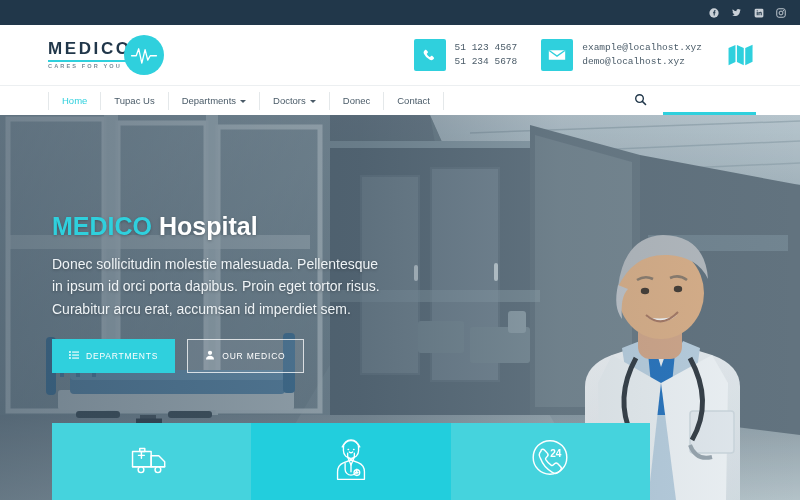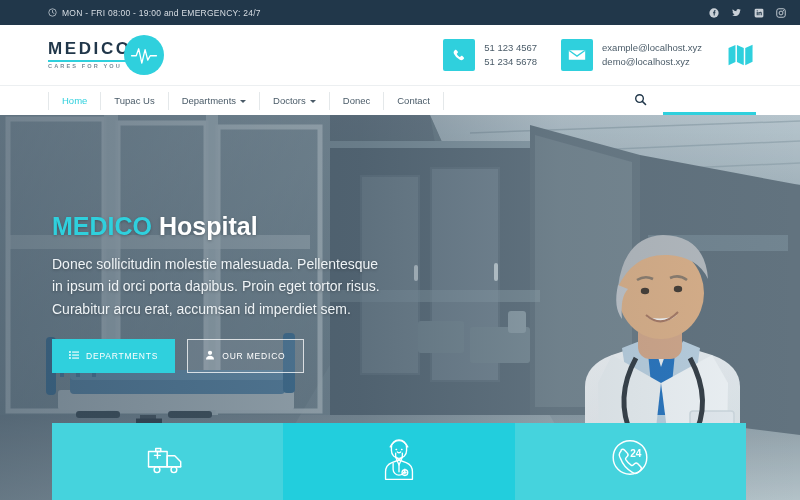--- a/index.html
+++ b/index.html
@@ -87,20 +87,21 @@
     display: flex; align-items: center; justify-content: center;
     flex: none;
   }
   .contact-ico.plain { background: transparent; width: 30px; }
   .contact-lines { display: flex; flex-direction: column; gap: 3px; }
   .contact-lines span {
     font-size: 9.5px;
     color: #4a5b68;
     line-height: 1.15;
     white-space: nowrap;
+    font-family: Liberation Mono, monospace;
   }
 
   
   .navbar {
     height: 30px;
     background: #fff;
     border-top: 1px solid #eceff1;
     display: flex;
     align-items: center;
     padding: 0 44px 0 48px;
@@ -191,48 +192,39 @@
     color: #fff;
   }
   .hbtn.primary { background: #2fd0dd; }
   .hbtn.ghost { background: rgba(255,255,255,.07); border: 1px solid rgba(255,255,255,.75); }
 
   
   .features {
     position: absolute;
     left: 52px;
     bottom: 0;
-    width: 694px;
+    width: 598px;
     height: 77px;
     display: flex;
     z-index: 6;
   }
   .feature {
     flex: 1;
     display: flex;
     align-items: center;
     justify-content: center;
   }
   .feature.c1 { background: #45d3dd; }
   .feature.c2 { background: #22cedd; }
   .feature.c3 { background: #45d3dd; }
 </style>
 </head>
 <body>
 
 <div class="topbar">
-  <div class="topbar-hours">
-    <span>
-      <svg width="9" height="9" viewBox="0 0 16 16">
-          <circle cx="8" cy="8" r="6.6" fill="none" stroke="#cdd6dd" stroke-width="1.3"></circle>
-          <path d="M8 4.4V8l2.6 1.6" fill="none" stroke="#cdd6dd" stroke-width="1.3" stroke-linecap="round"></path>
-        </svg>
-    </span>
-    <span>MON - FRI 08:00 - 19:00 and EMERGENCY: 24/7</span>
-  </div>
   <div class="topbar-spacer"></div>
   <div class="social">
     <span>
       <svg width="10" height="10" viewBox="0 0 16 16">
           <circle cx="8" cy="8" r="7.4" fill="#d8dee4"></circle>
           <path d="M9.1 8.2h1.1l.2-1.5H9.1V5.9c0-.43.12-.72.74-.72h.79V3.85c-.14-.02-.6-.06-1.15-.06-1.14 0-1.92.7-1.92 1.97v1.1H6.4v1.5h1.16V12H9.1z" fill="#21374a"></path>
         </svg>
     </span>
     <span>
       <svg width="11" height="11" viewBox="0 0 16 16">

